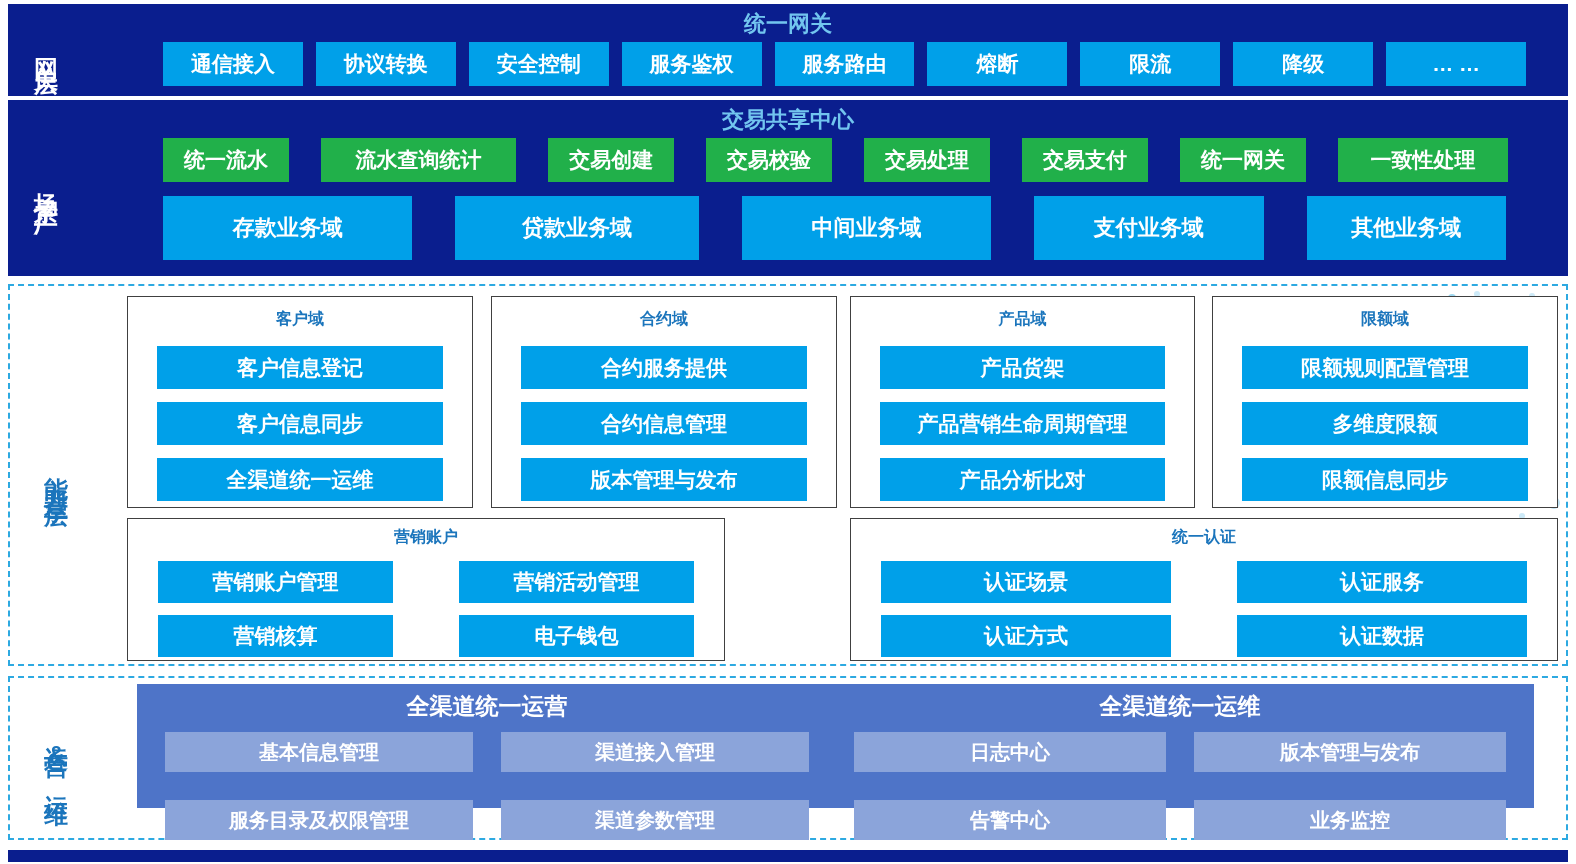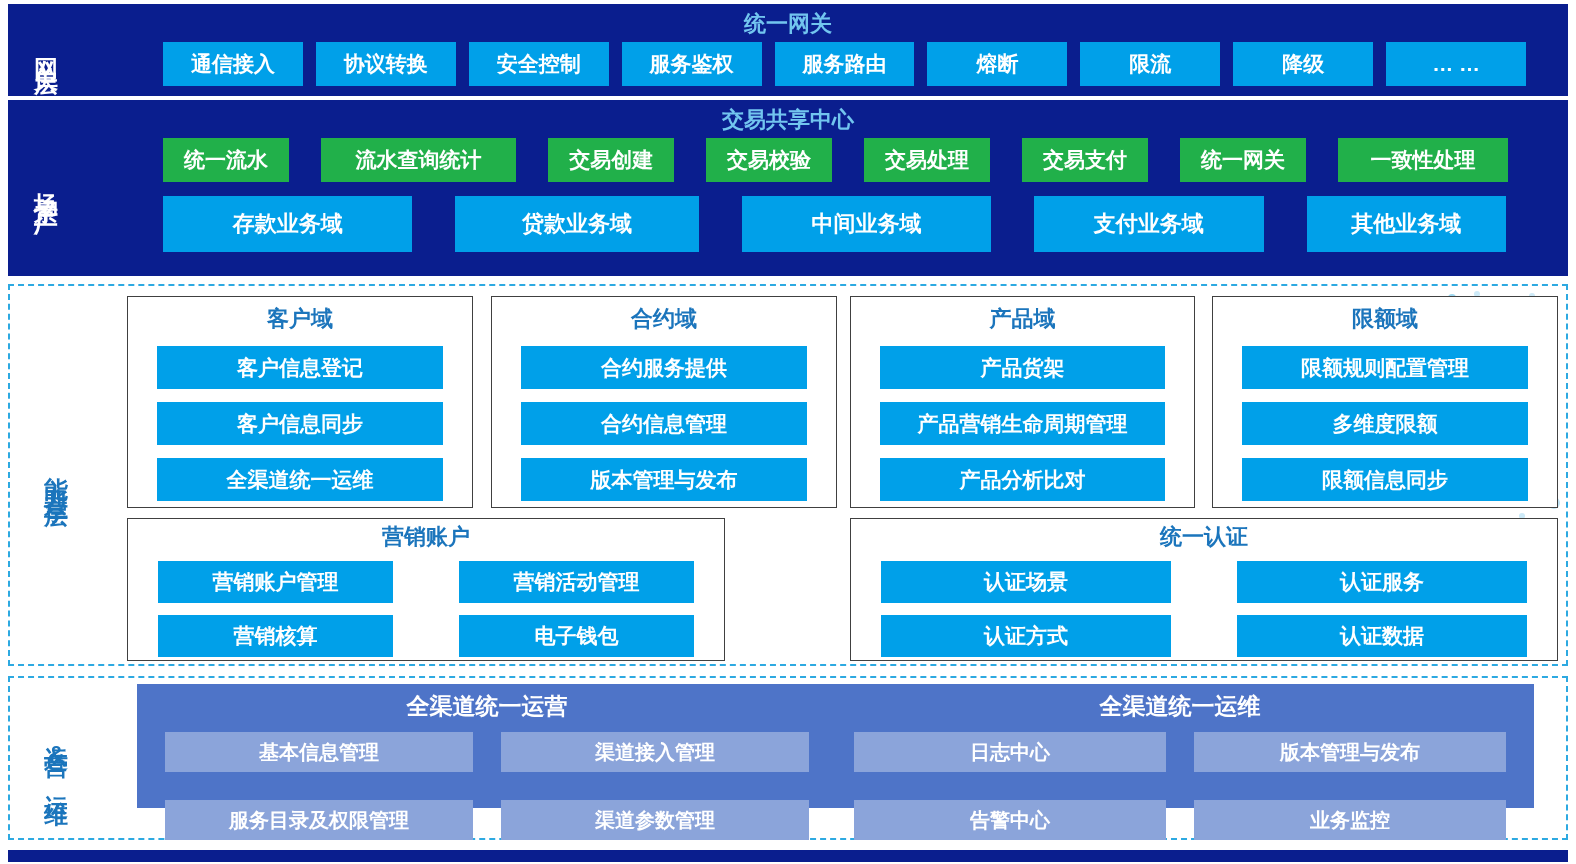--- a/index.html
+++ b/index.html
@@ -40,34 +40,34 @@
   }
   .cyan-bg{background:var(--cyan);}
   .green-bg{background:var(--green);}
   .row{position:absolute;display:flex;border-radius:19px;}
   .gw-row{left:155px;right:42px;top:38px;gap:13px;height:44px;}
   .gw-row .btn{flex:1;}
   .svc-row{left:155px;right:60px;top:38px;gap:32px;height:44px;}
   .svc-row .btn{flex:1;}
   .svc-row .f155{flex:1.55;}
   .svc-row .f135{flex:1.35;}
-  .dom-row{left:155px;right:62px;top:96px;gap:43px;height:56px;}
+  .dom-row{left:155px;right:62px;top:96px;gap:43px;height:64px;}
   .dom-row .btn{font-size:22px;}
   .fd1{flex:1.25;} .fd2{flex:1.22;} .fd3{flex:1.25;} .fd4{flex:1.15;} .fd5{flex:1;}
   .gbox{
     position:absolute;top:10px;height:212px;
     border:1px solid var(--box-border);background:#fff;
   }
   .gbox2{
     position:absolute;top:232px;height:143px;
     border:1px solid var(--box-border);background:#fff;
   }
   .gtitle{
     margin-top:8px;text-align:center;color:var(--domain-title);
-    font-size:22px;font-weight:bold;line-height:28px;
+    font-size:16px;font-weight:bold;line-height:28px;
   }
   .gbox2 .gtitle{margin-top:4px;}
   .cap-btn{
     width:calc(100% - 58px);height:43px;margin:13px auto 0;
   }
   .grid2{
     display:grid;grid-template-columns:1fr 1fr;
     column-gap:66px;row-gap:12px;margin:10px 30px 0;
   }
   .grid2 .btn{height:42px;}

